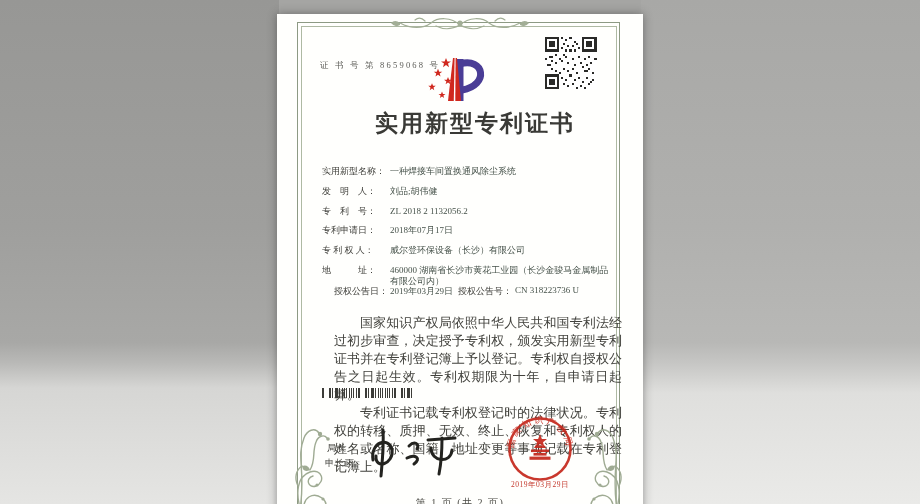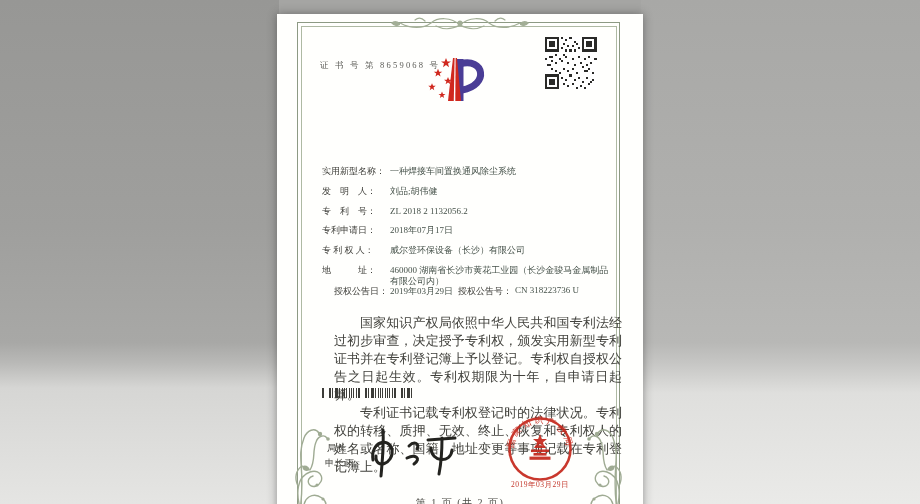--- a/index.html
+++ b/index.html
@@ -209,20 +209,21 @@
           <rect x="11" y="23" width="1" height="1"></rect>
         <rect x="13" y="22" width="1" height="1"></rect>
           <rect x="15" y="24" width="1" height="1"></rect>
           <rect x="17" y="23" width="1" height="1"></rect>
         <rect x="19" y="24" width="1" height="1"></rect>
           <rect x="21" y="22" width="1" height="1"></rect>
           <rect x="23" y="20" width="1" height="1"></rect>
       </g>
     </svg>
 
+    <div class="title">实用新型专利证书</div>
 
     <div class="row r1">
       <span class="lbl">实用新型名称：</span>
       <span class="val">一种焊接车间置换通风除尘系统</span>
     </div>
     <div class="row r2">
       <span class="lbl">发　明　人：</span>
       <span class="val">刘品;胡伟健</span>
     </div>
     <div class="row r3">

